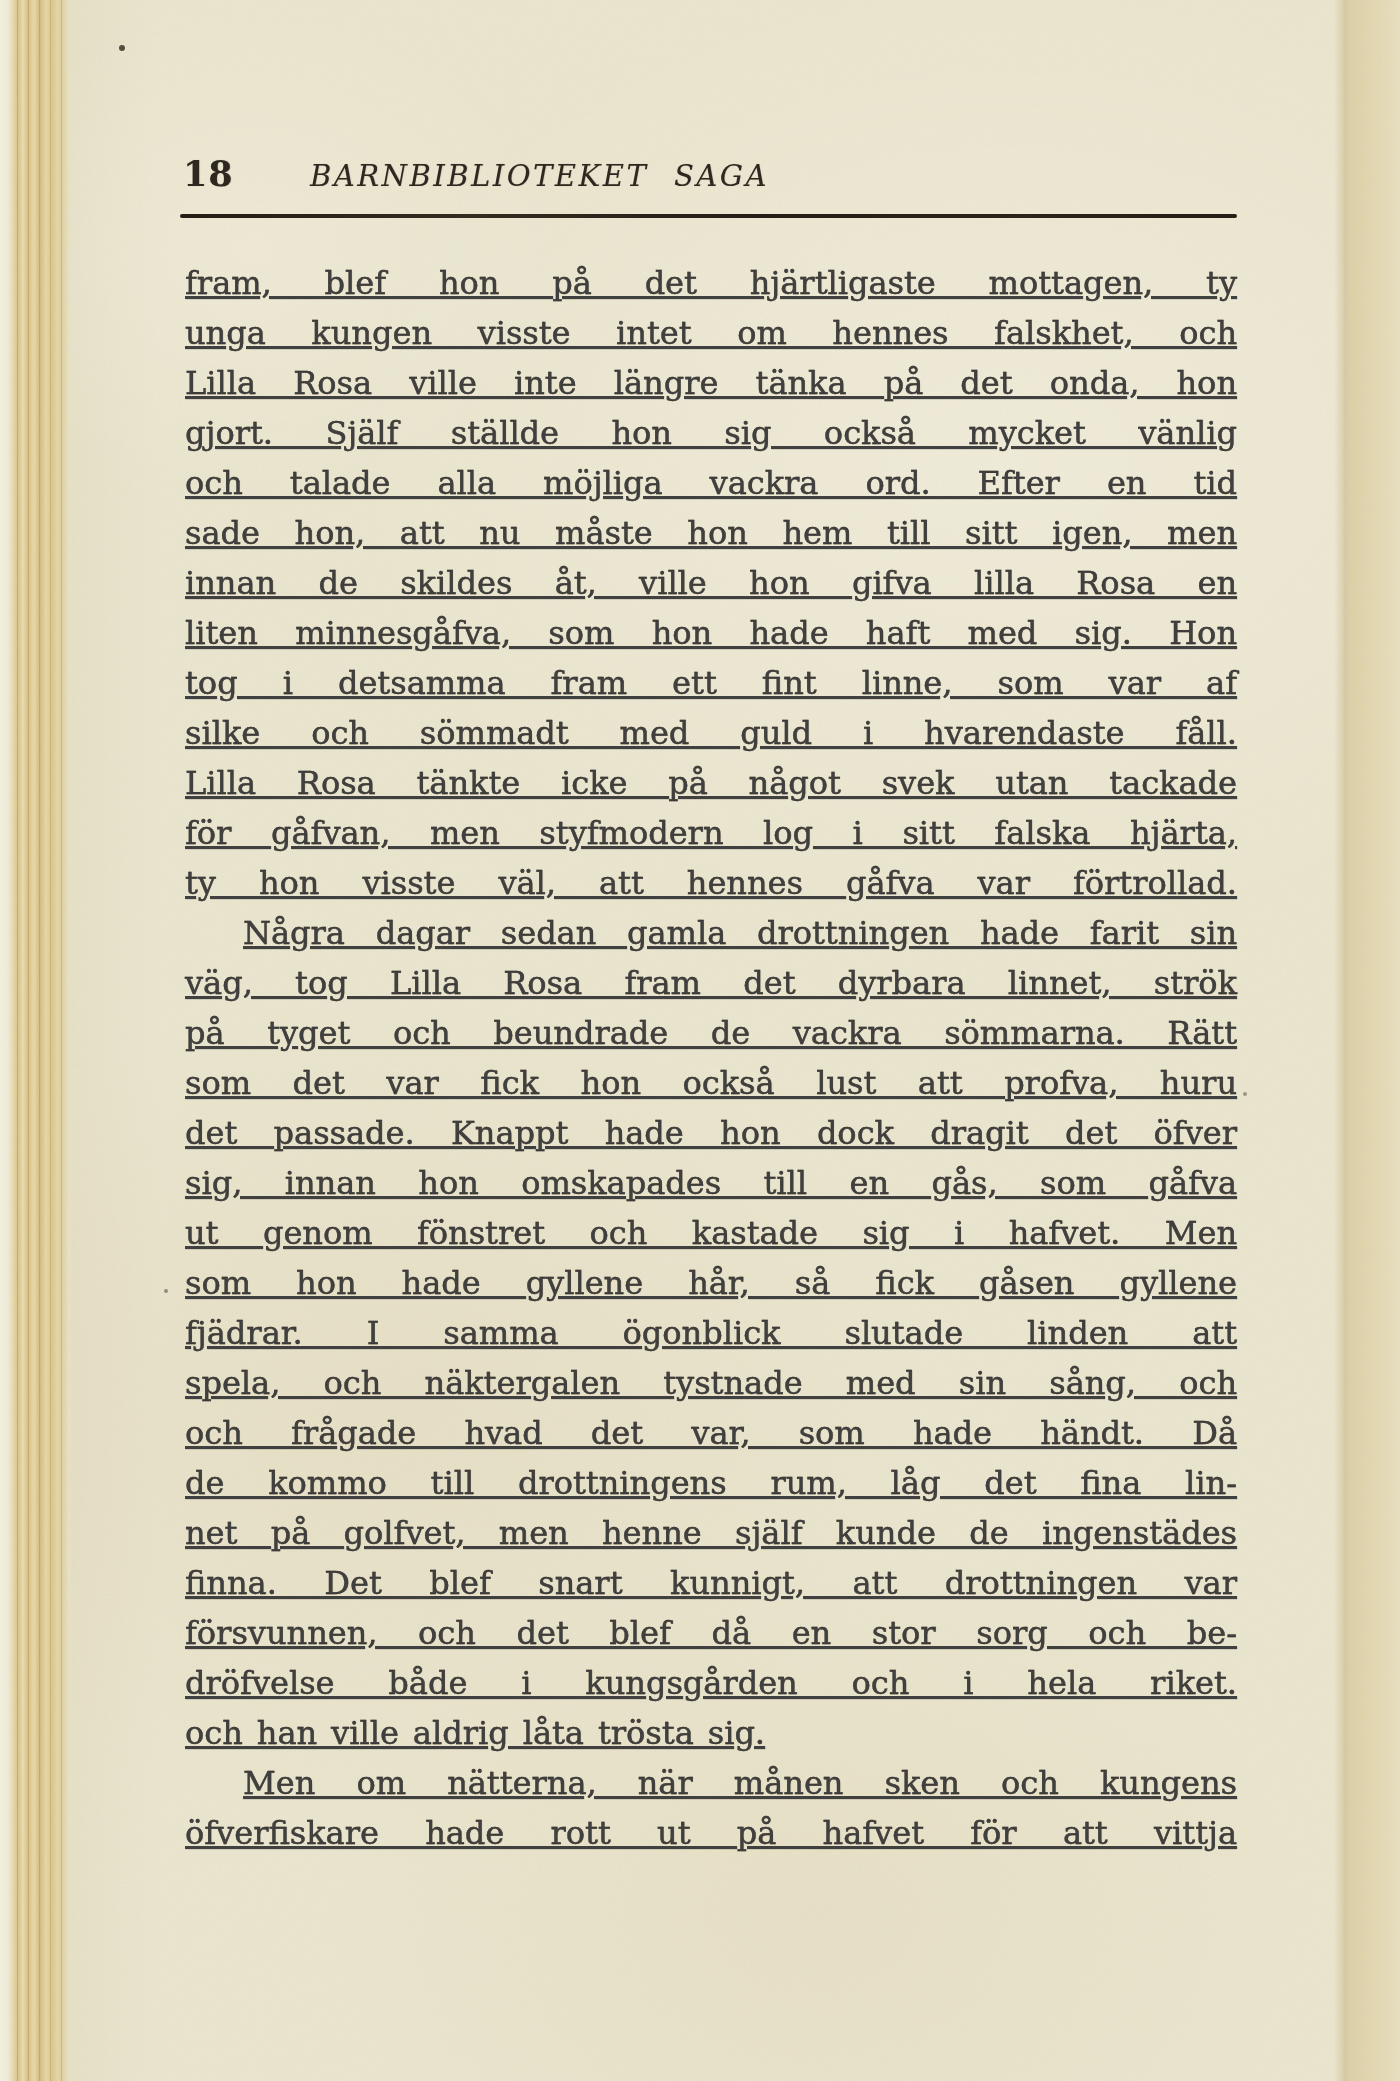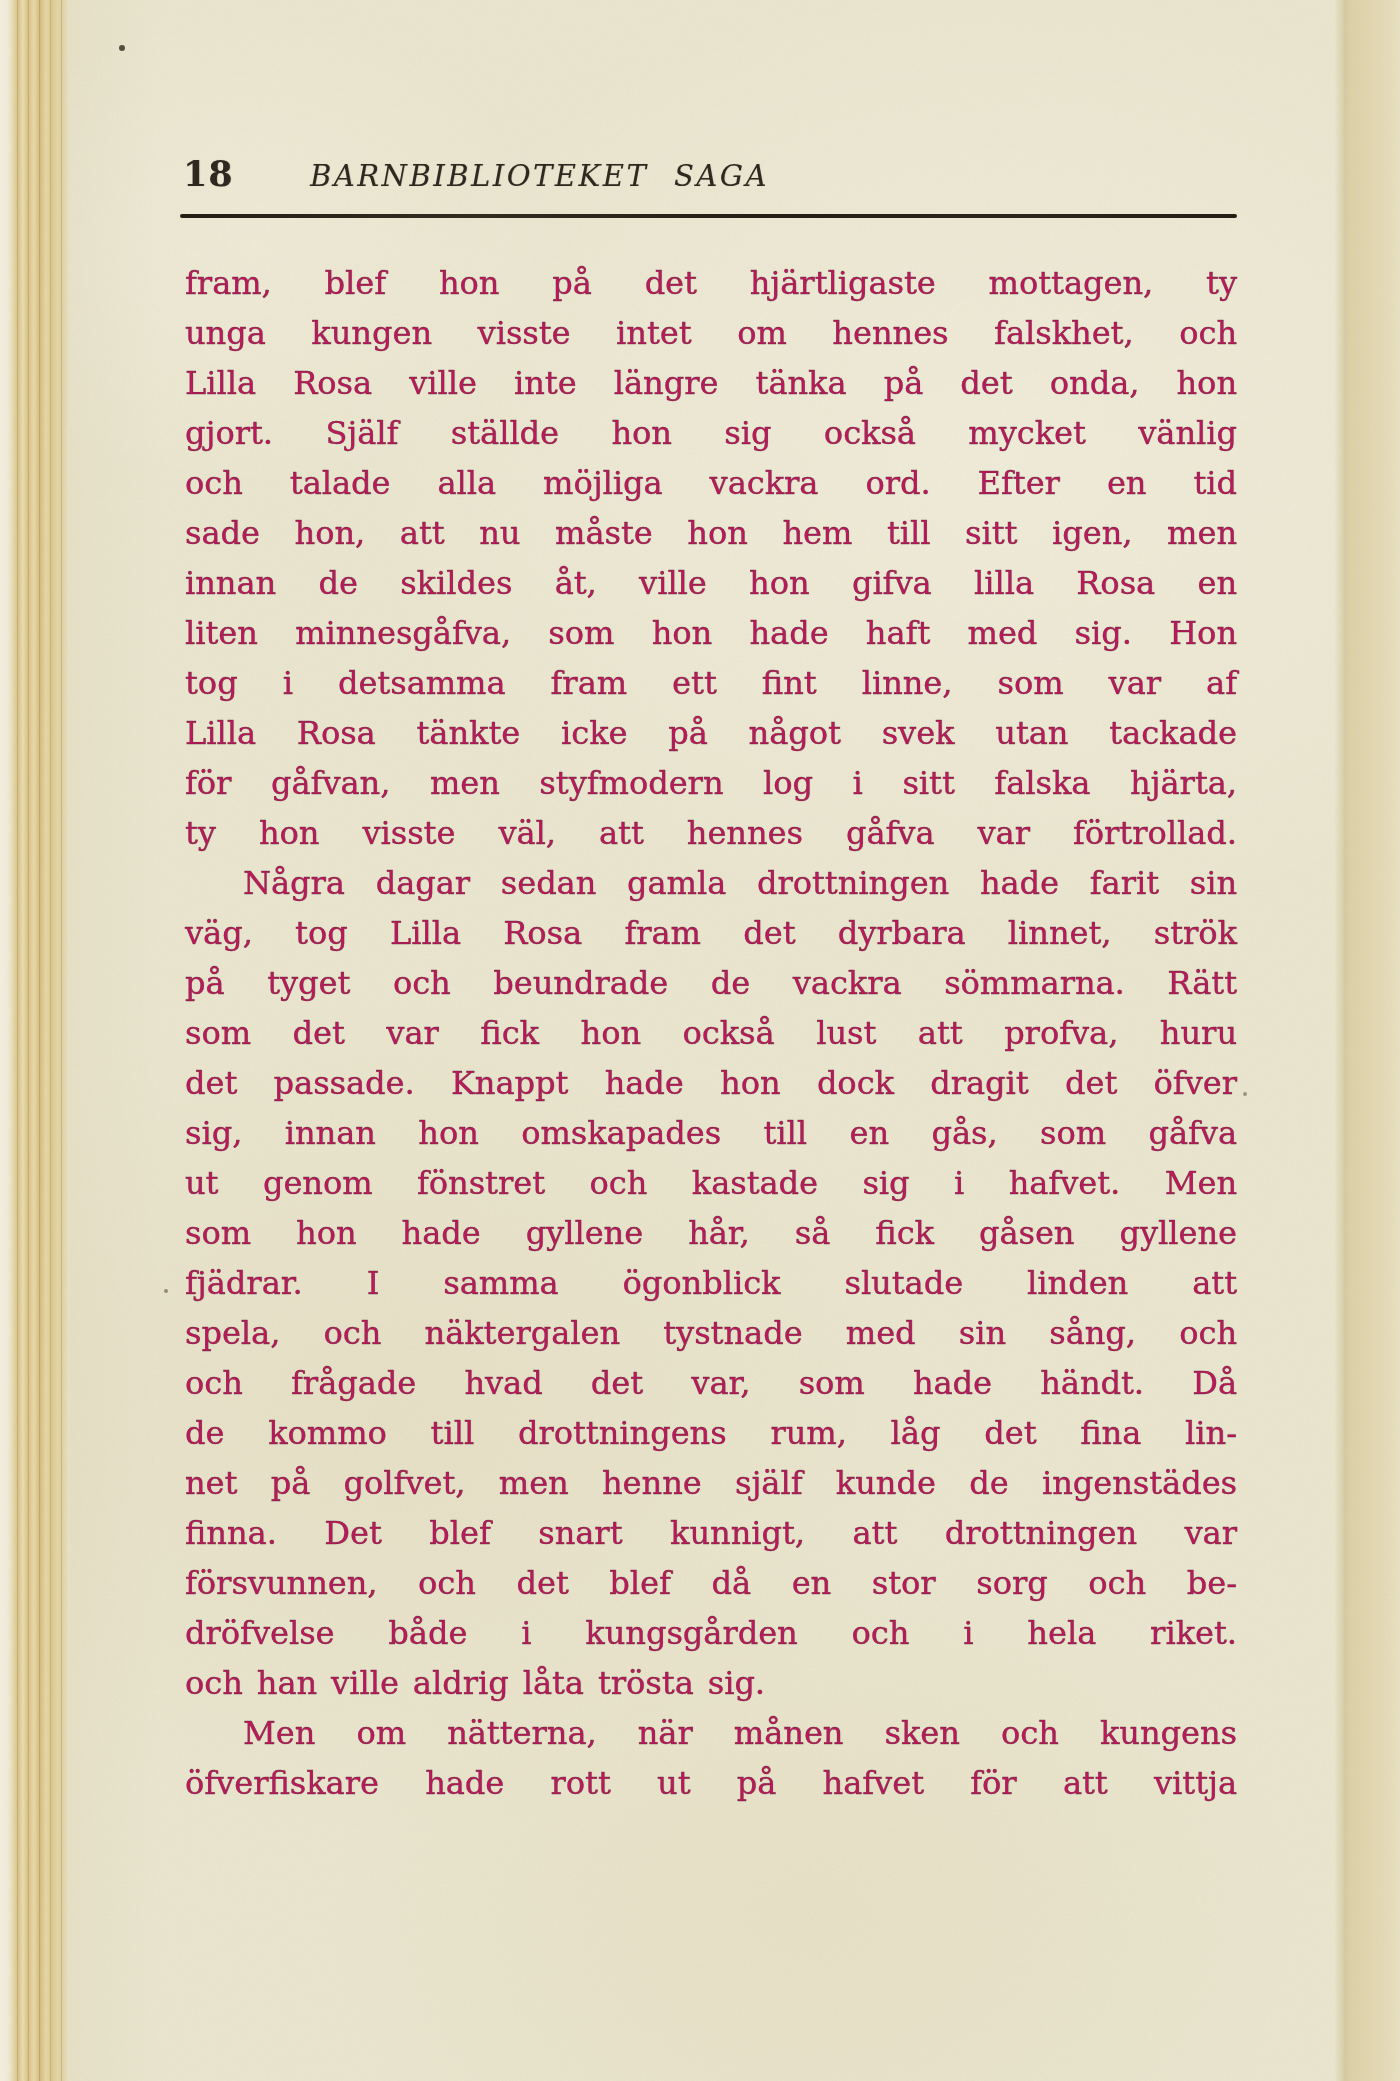--- a/index.html
+++ b/index.html
@@ -94,21 +94,22 @@
     height: 4px;
     border-radius: 2px;
     background: linear-gradient(90deg, #241e15, #352c20 28%, #241e15 55%, #2c251b 80%, #241e15);
   }
   
   .body-text {
     position: absolute;
     left: 185px;
     top: 258px;
     width: 1052px;
-    color: #be185d;
+    color: #404040;
+    text-decoration: underline;
   }
   .line {
     height: 50px;
     line-height: 50px;
     font-size: 32px;
     word-spacing: 0.12em;
     text-align: justify;
     text-align-last: justify;
     white-space: normal;
     text-shadow: 0.35px 0.35px 0.7px rgba(46,40,32,.38);
@@ -156,20 +157,21 @@
   <div class="body-text" id="bodyText">
       <div class="line">fram, blef hon på det hjärtligaste mottagen, ty</div>
       <div class="line">unga kungen visste intet om hennes falskhet, och</div>
       <div class="line">Lilla Rosa ville inte längre tänka på det onda, hon</div>
       <div class="line">gjort. Själf ställde hon sig också mycket vänlig</div>
       <div class="line">och talade alla möjliga vackra ord. Efter en tid</div>
       <div class="line">sade hon, att nu måste hon hem till sitt igen, men</div>
       <div class="line">innan de skildes åt, ville hon gifva lilla Rosa en</div>
       <div class="line">liten minnesgåfva, som hon hade haft med sig. Hon</div>
       <div class="line">tog i detsamma fram ett fint linne, som var af</div>
+      <div class="line">silke och sömmadt med guld i hvarendaste fåll.</div>
       <div class="line">Lilla Rosa tänkte icke på något svek utan tackade</div>
       <div class="line">för gåfvan, men styfmodern log i sitt falska hjärta,</div>
       <div class="line">ty hon visste väl, att hennes gåfva var förtrollad.</div>
       <div class="line indent">Några dagar sedan gamla drottningen hade farit sin</div>
       <div class="line">väg, tog Lilla Rosa fram det dyrbara linnet, strök</div>
       <div class="line">på tyget och beundrade de vackra sömmarna. Rätt</div>
       <div class="line">som det var fick hon också lust att profva, huru</div>
       <div class="line">det passade. Knappt hade hon dock dragit det öfver</div>
       <div class="line">sig, innan hon omskapades till en gås, som gåfva</div>
       <div class="line">ut genom fönstret och kastade sig i hafvet. Men</div>

